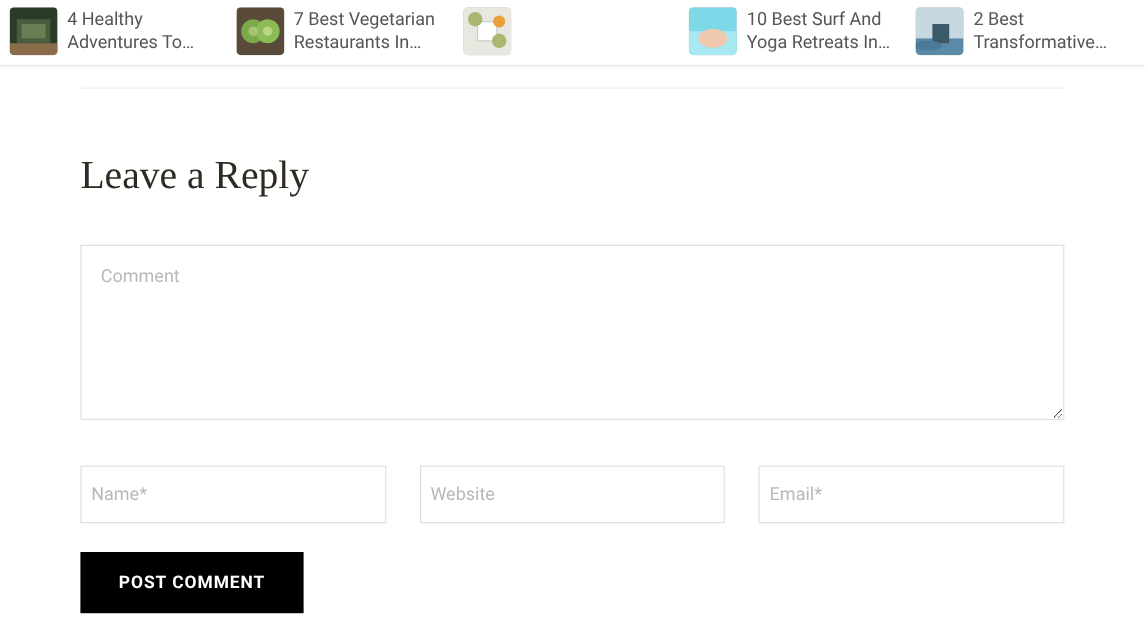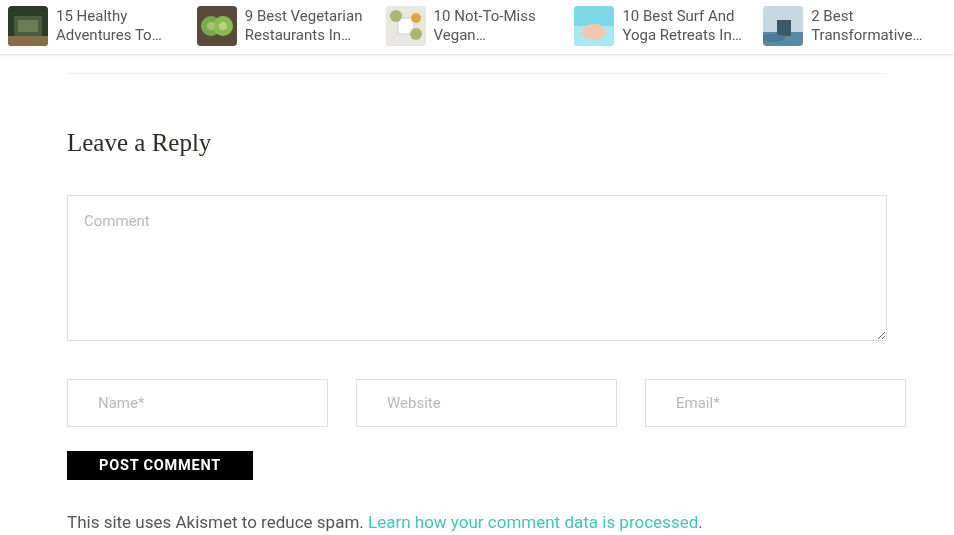--- a/index.html
+++ b/index.html
@@ -4,68 +4,67 @@
   <style>
     * { box-sizing: border-box; margin: 0; padding: 0; }
     body { font-family: -apple-system, BlinkMacSystemFont, "Segoe UI", Roboto, Helvetica, Arial, sans-serif; background: #fff; color: #333; width: 954px; }
     .topbar { display: flex; gap: 6px; padding: 6px 8px 8px 8px; border-bottom: 1px solid #e8e8e8; box-shadow: 0 1px 2px rgba(0,0,0,0.05); }
     .topbar-item { display: flex; align-items: center; gap: 8px; width: 186px; cursor: pointer; text-decoration: none; color: #444; }
     .thumb { width: 40px; height: 40px; border-radius: 4px; flex-shrink: 0; background: #ccc; position: relative; overflow: hidden; }
     .thumb svg { width: 100%; height: 100%; display: block; }
     .topbar-text { display: -webkit-box; -webkit-line-clamp: 2; -webkit-box-orient: vertical; overflow: hidden; font-size: 15px; line-height: 1.3; color: #555; }
     .main { width: 820px; margin: 0 auto; padding-top: 0; }
     .divider { border-top: 1px solid #eee; margin: 18px 0 55px 0; }
-    .reply-heading { font-family: Georgia, "Times New Roman", serif; font-size: 25px; font-weight: 400; color: #2f2b22; margin-bottom: 38px; }
+    .reply-heading { font-family: Georgia, "Times New Roman", serif; font-size: 33px; font-weight: 400; color: #2f2b22; margin-bottom: 38px; }
     .comment-textarea { width: 100%; height: 146px; border: 1px solid #e0e0e0; padding: 16px; font-size: 15px; font-family: inherit; color: #ec4899; resize: both; outline: none; }
     .comment-textarea::placeholder { color: #b8b8b8; }
     .field-row { display: flex; gap: 28px; margin-top: 34px; }
-    .field { flex: 1; border: 1px solid #e0e0e0; padding: 14px 30px; font-size: 15px; font-family: inherit; color: #555; outline: none; }
+    .field { flex: 1; border: 1px solid #e0e0e0; padding: 14px 8px; font-size: 15px; font-family: inherit; color: #555; outline: none; }
     .field::placeholder { color: #b8b8b8; }
-    .post-btn { display: inline-block; margin-top: 24px; background: #000; color: #fff; border: none; padding: 6px 32px; font-size: 14.5px; font-weight: 700; letter-spacing: 0.8px; cursor: pointer; font-family: inherit; }
+    .post-btn { display: inline-block; margin-top: 24px; background: #000; color: #fff; border: none; padding: 17px 32px; font-size: 14.5px; font-weight: 700; letter-spacing: 0.8px; cursor: pointer; font-family: inherit; }
     .akismet { margin-top: 30px; font-size: 17px; color: #555; line-height: 1.5; }
     .akismet a { color: #3fc6b8; text-decoration: none; }
   </style>
 </head>
 <body>
 
 <div class="topbar">
   <a class="topbar-item">
     <span class="thumb">
       <svg viewBox="0 0 40 40">
           <rect width="40" height="40" fill="#2a3b28"></rect>
           <rect x="6" y="10" width="28" height="20" fill="#4a5c3e"></rect>
           <rect x="10" y="14" width="20" height="12" fill="#6b7d52"></rect>
           <rect x="0" y="30" width="40" height="10" fill="#8a6b4a"></rect>
         </svg>
     </span>
-    <span class="topbar-text">15 Healthy Adventures To…</span>
+    <span class="topbar-text">4 Healthy Adventures To…</span>
   </a>
   <a class="topbar-item">
     <span class="thumb">
       <svg viewBox="0 0 40 40">
           <rect width="40" height="40" fill="#5a4a3a"></rect>
           <circle cx="14" cy="20" r="10" fill="#7aa84a"></circle>
           <circle cx="26" cy="20" r="10" fill="#8abb55"></circle>
           <circle cx="14" cy="20" r="4" fill="#a8c470"></circle>
           <circle cx="26" cy="20" r="4" fill="#b8d480"></circle>
         </svg>
     </span>
-    <span class="topbar-text">9 Best Vegetarian Restaurants In…</span>
+    <span class="topbar-text">7 Best Vegetarian Restaurants In…</span>
   </a>
   <a class="topbar-item">
     <span class="thumb">
       <svg viewBox="0 0 40 40">
           <rect width="40" height="40" fill="#e8e8e0"></rect>
           <rect x="12" y="12" width="16" height="16" fill="#fff" stroke="#ccc"></rect>
           <circle cx="10" cy="10" r="6" fill="#a8b870"></circle>
           <circle cx="30" cy="12" r="5" fill="#e8a038"></circle>
           <circle cx="30" cy="28" r="6" fill="#a8b870"></circle>
         </svg>
     </span>
-    <span class="topbar-text">10 Not-To-Miss Vegan…</span>
   </a>
   <a class="topbar-item">
     <span class="thumb">
       <svg viewBox="0 0 40 40">
           <rect width="40" height="40" fill="#7dd8e8"></rect>
           <rect x="0" y="20" width="40" height="20" fill="#a8e8f0"></rect>
           <ellipse cx="20" cy="26" rx="12" ry="8" fill="#f0c8b0"></ellipse>
         </svg>
     </span>
     <span class="topbar-text">10 Best Surf And Yoga Retreats In…</span>

